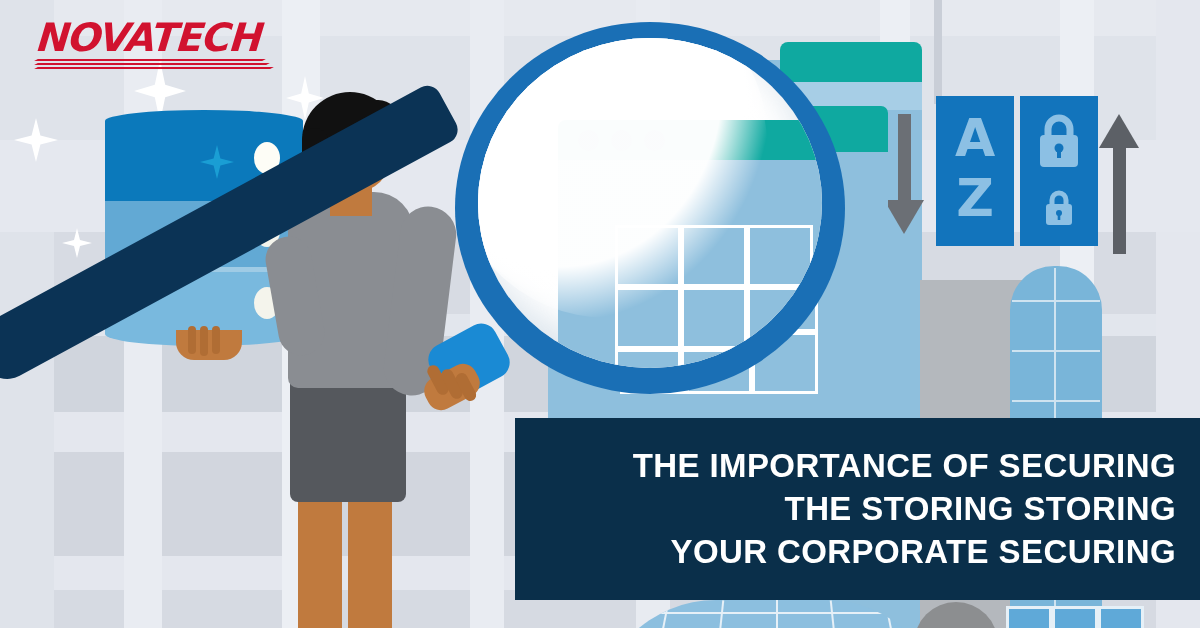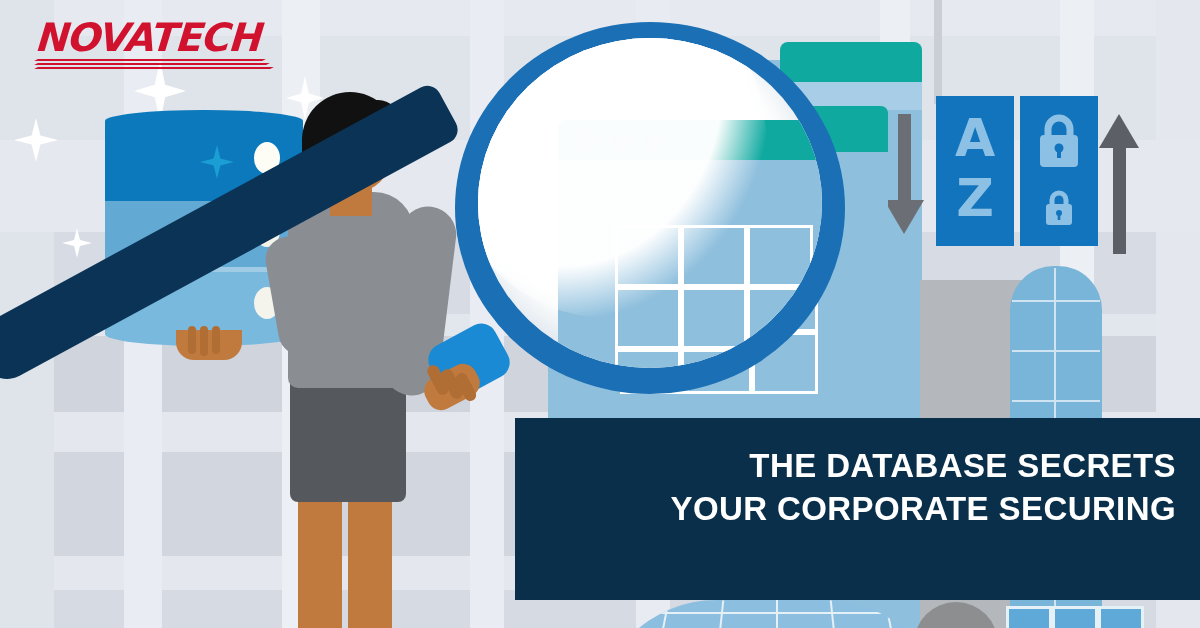--- a/index.html
+++ b/index.html
@@ -298,18 +298,19 @@
     <div class="word">NOVATECH</div>
     <div class="lines">
       <i style="top:0px;width:228px;"></i>
       <i style="top:4px;width:232px;"></i>
       <i style="top:8px;width:236px;"></i>
     </div>
   </div>
 
   <div id="title">
     <div class="tinner">
-      <div class="tline">THE DATABASE SECRETS</div>
+      <div class="tline">THE IMPORTANCE OF SECURING</div>
+      <div class="tline">THE STORING STORING</div>
       <div class="tline">YOUR CORPORATE SECURING</div>
     </div>
   </div>
 
 </div>
 
 </body></html>

